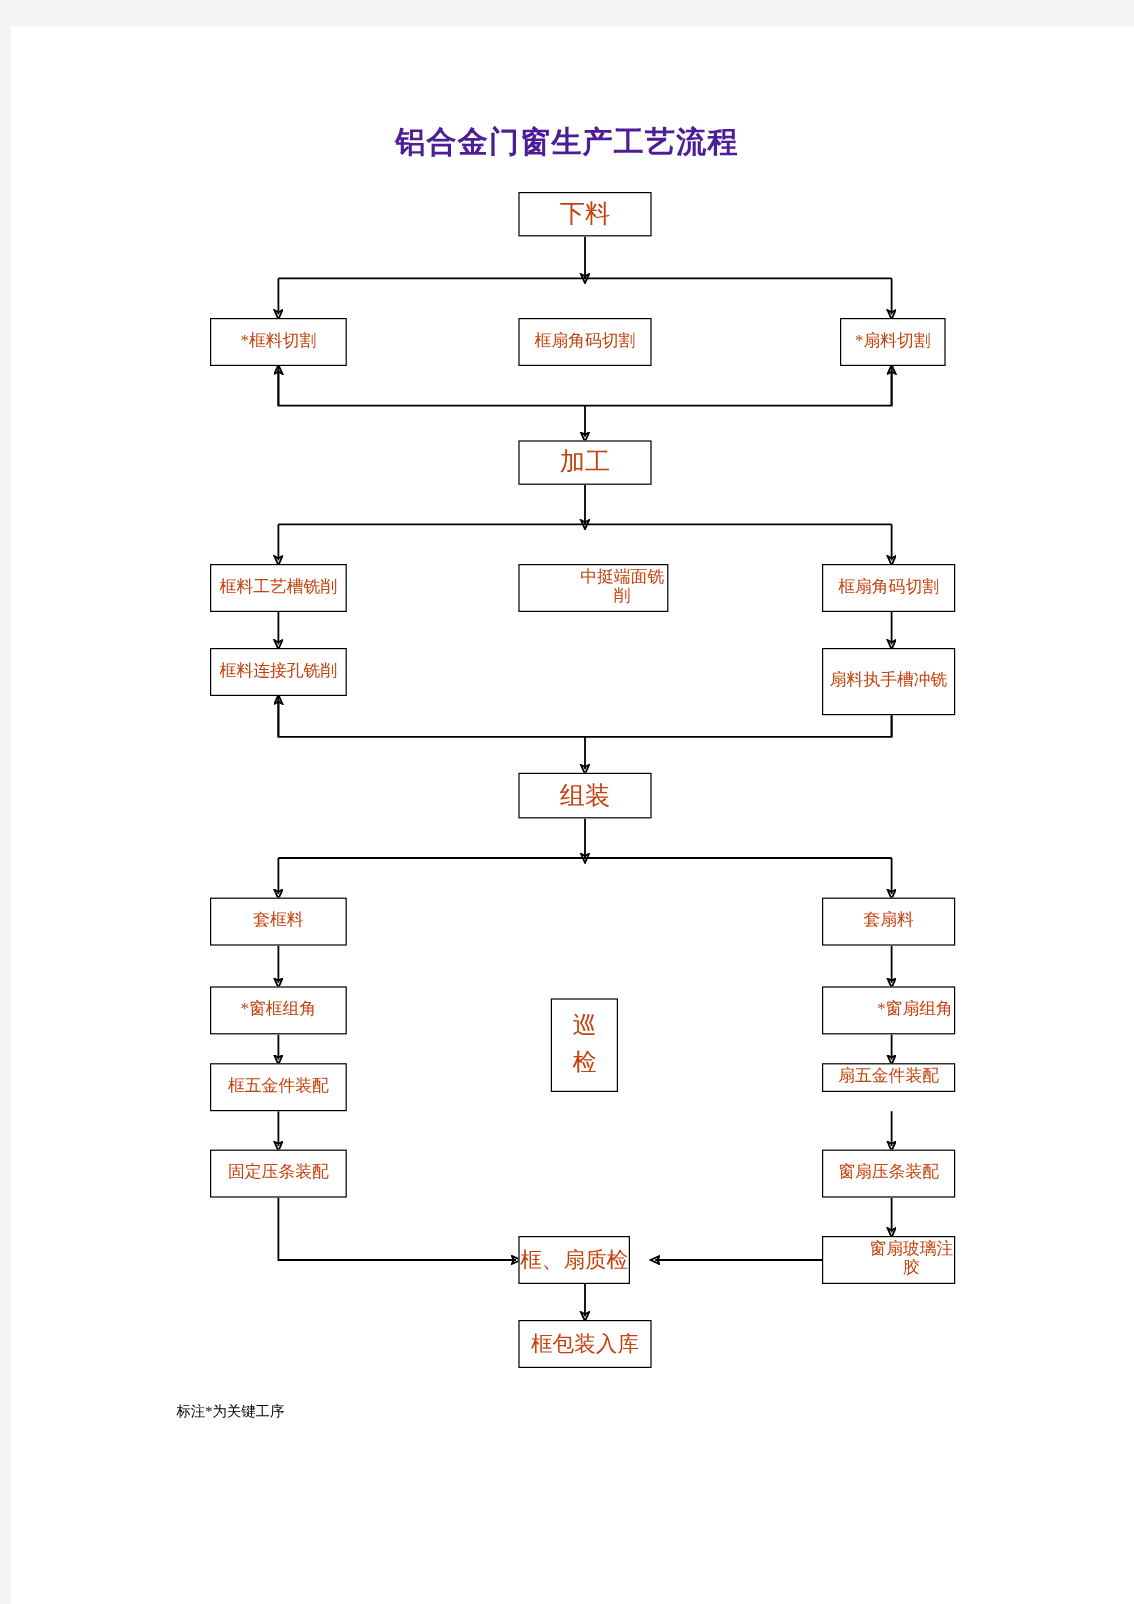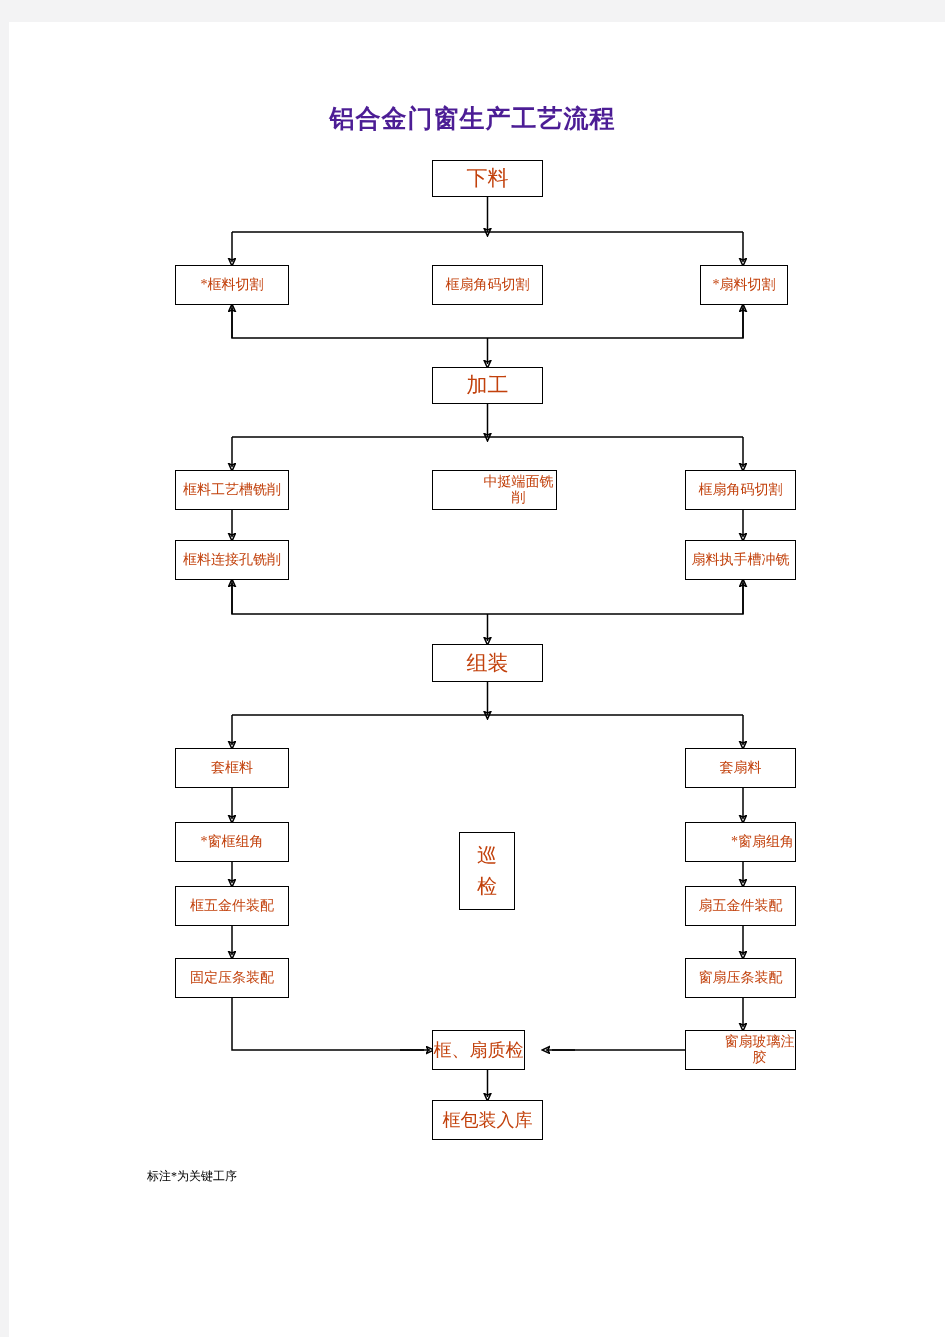--- a/index.html
+++ b/index.html
@@ -164,37 +164,37 @@
     <div class="node small" style="left:432px; top:265px; width:111px; height:40px;">框扇角码切割</div>
     <div class="node small" style="left:700px; top:265px; width:88px; height:40px;">*扇料切割</div>
 
     <div class="node large" style="left:432px; top:367px; width:111px; height:37px;">加工</div>
 
     <div class="node small" style="left:175px; top:470px; width:114px; height:40px;">框料工艺槽铣削</div>
     <div class="node small" style="left:432px; top:470px; width:125px; height:40px;padding-left:48px;">中挺端面铣削</div>
     <div class="node small" style="left:685px; top:470px; width:111px; height:40px;">框扇角码切割</div>
 
     <div class="node small" style="left:175px; top:540px; width:114px; height:40px;">框料连接孔铣削</div>
-    <div class="node small" style="left:685px; top:540px; width:111px; height:40px;">扇料执手槽冲铣</div>
+    <div class="node small" style="left:685px; top:540px; width:111px; height:56px;">扇料执手槽冲铣</div>
 
     <div class="node large" style="left:432px; top:644px; width:111px; height:38px;">组装</div>
 
     <div class="node small" style="left:175px; top:748px; width:114px; height:40px;">套框料</div>
     <div class="node small" style="left:685px; top:748px; width:111px; height:40px;">套扇料</div>
 
     <div class="node small" style="left:175px; top:822px; width:114px; height:40px;">*窗框组角</div>
     <div class="node small" style="left:685px; top:822px; width:111px; height:40px;padding-left:44px;">*窗扇组角</div>
 
     <div class="node vert" style="left:459px; top:832px; width:56px; height:78px;">
       <span>巡</span>
       <span>检</span>
     </div>
 
     <div class="node small" style="left:175px; top:886px; width:114px; height:40px;">框五金件装配</div>
-    <div class="node small" style="left:685px; top:886px; width:111px; height:40px;">扇五金件装配</div>
+    <div class="node small" style="left:685px; top:886px; width:111px; height:24px;">扇五金件装配</div>
 
     <div class="node small" style="left:175px; top:958px; width:114px; height:40px;">固定压条装配</div>
     <div class="node small" style="left:685px; top:958px; width:111px; height:40px;">窗扇压条装配</div>
 
     <div class="node small" style="left:685px; top:1030px; width:111px; height:40px;padding-left:38px;">窗扇玻璃注胶</div>
 
     <div class="node medium" style="left:432px; top:1030px; width:93px; height:40px;">框、扇质检</div>
 
     <div class="node medium" style="left:432px; top:1100px; width:111px; height:40px;">框包装入库</div>
 

